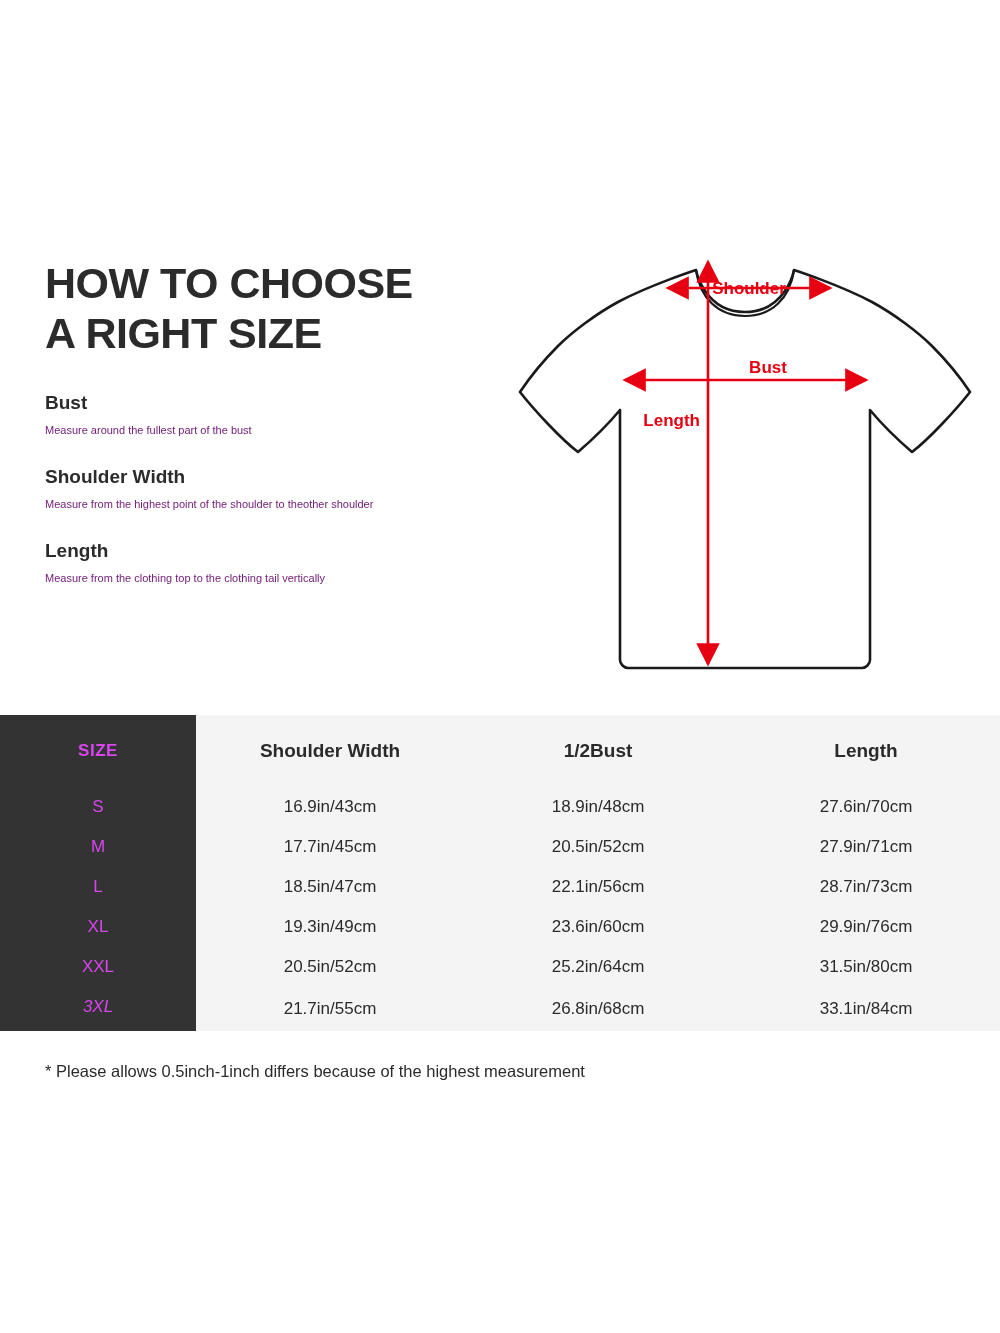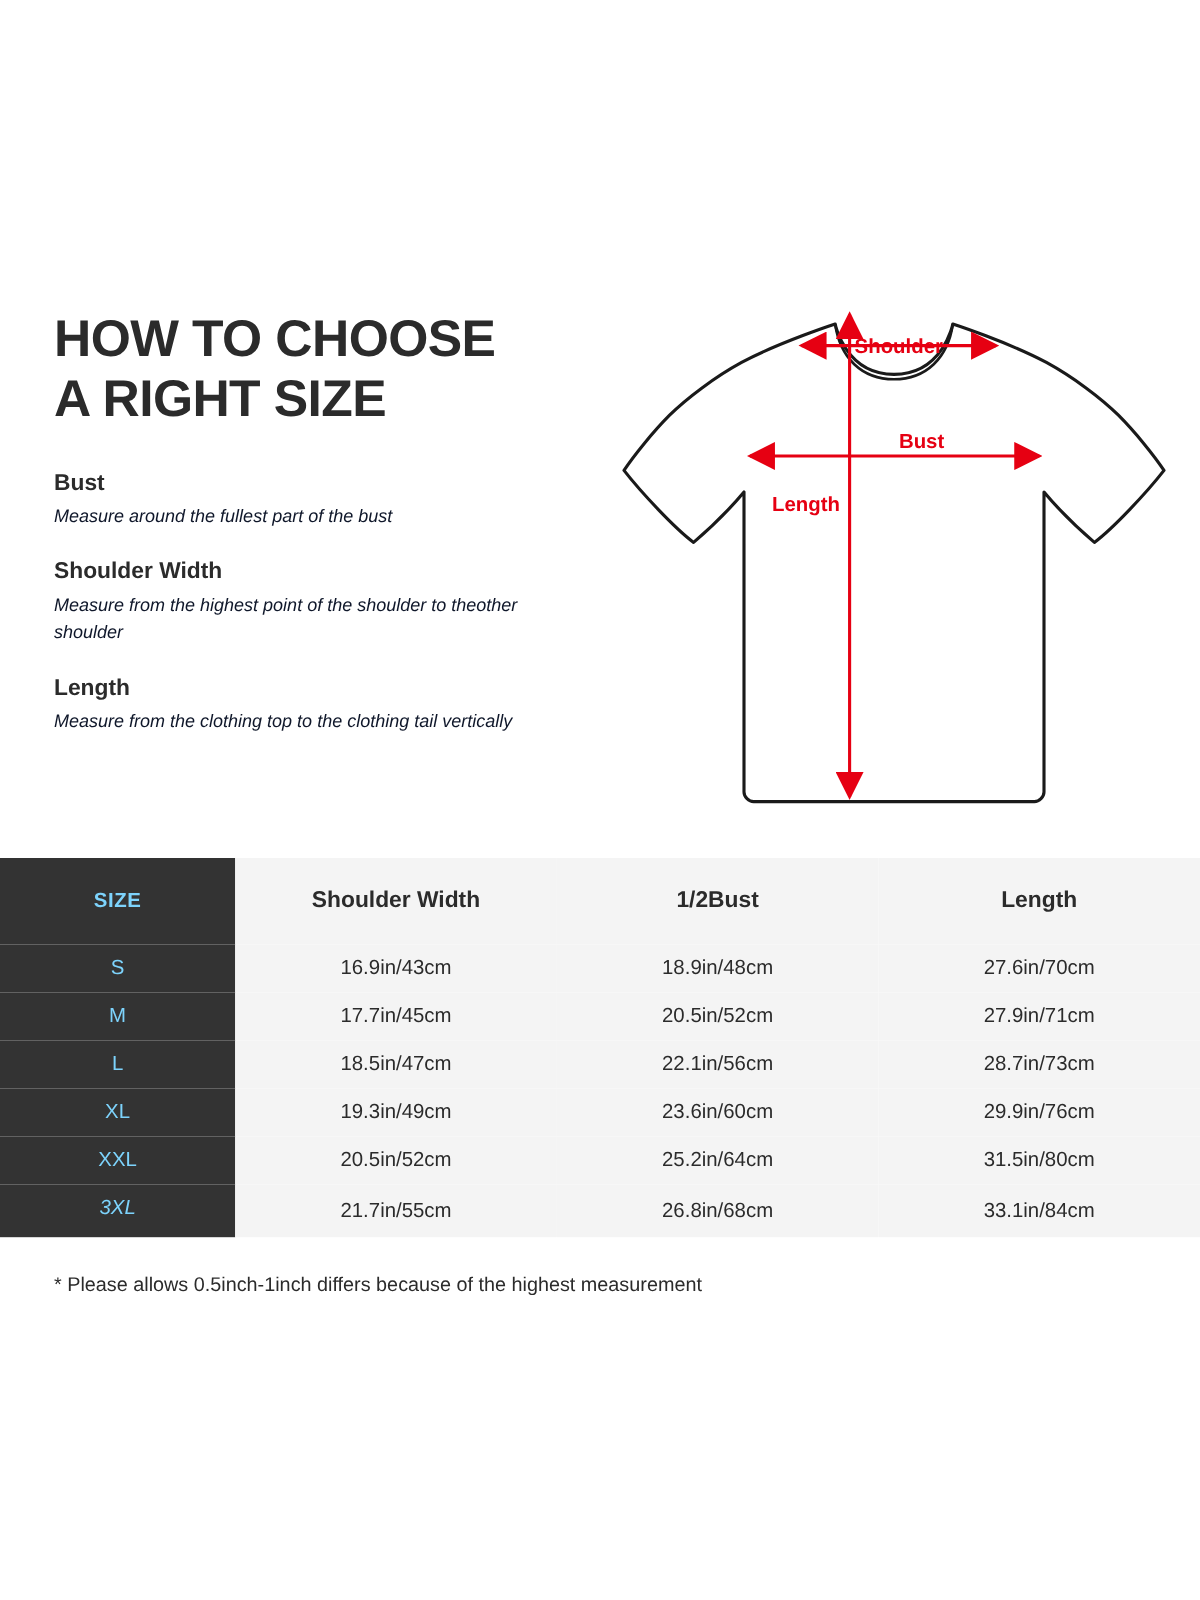--- a/index.html
+++ b/index.html
@@ -48,26 +48,25 @@
   }
 
   .term {
     font-size: 19px;
     font-weight: bold;
     color: #2b2b2b;
     margin: 0 0 5px 0;
   }
 
   .desc {
-    font-size: 15px;
+    font-size: 11px;
     line-height: 23px;
-    color: #0f172a;
+    color: #701a75;
     margin: 0 0 24px 0;
     max-width: 390px;
-    font-style: italic;
   }
   .desc.last { margin-bottom: 17px; }
 
   
   .diagram {
     position: absolute;
     left: 500px;
     top: 240px;
     width: 490px;
     height: 450px;
@@ -101,21 +100,21 @@
   table.size-table thead th {
     height: 72px;
     font-weight: bold;
     font-size: 19px;
   }
   
   table.size-table th.size-col,
   table.size-table td.size-col {
     width: 196px;
     background: #333333;
-    color: #7dd3fc;
+    color: #d946ef;
   }
   table.size-table thead th.size-col {
     font-size: 17px;
     letter-spacing: 0.5px;
   }
   table.size-table th.data-col,
   table.size-table td.data-col {
     background: #f4f4f4;
   }
   table.size-table tbody tr:last-child td.size-col {

